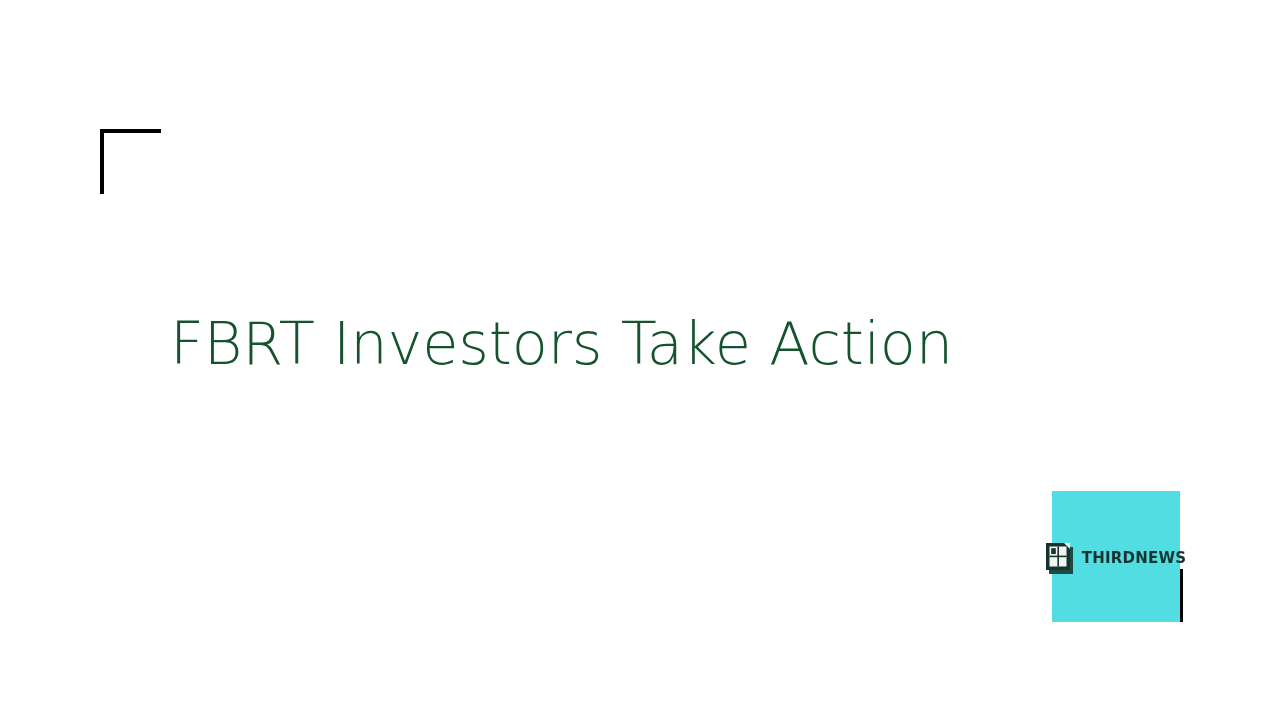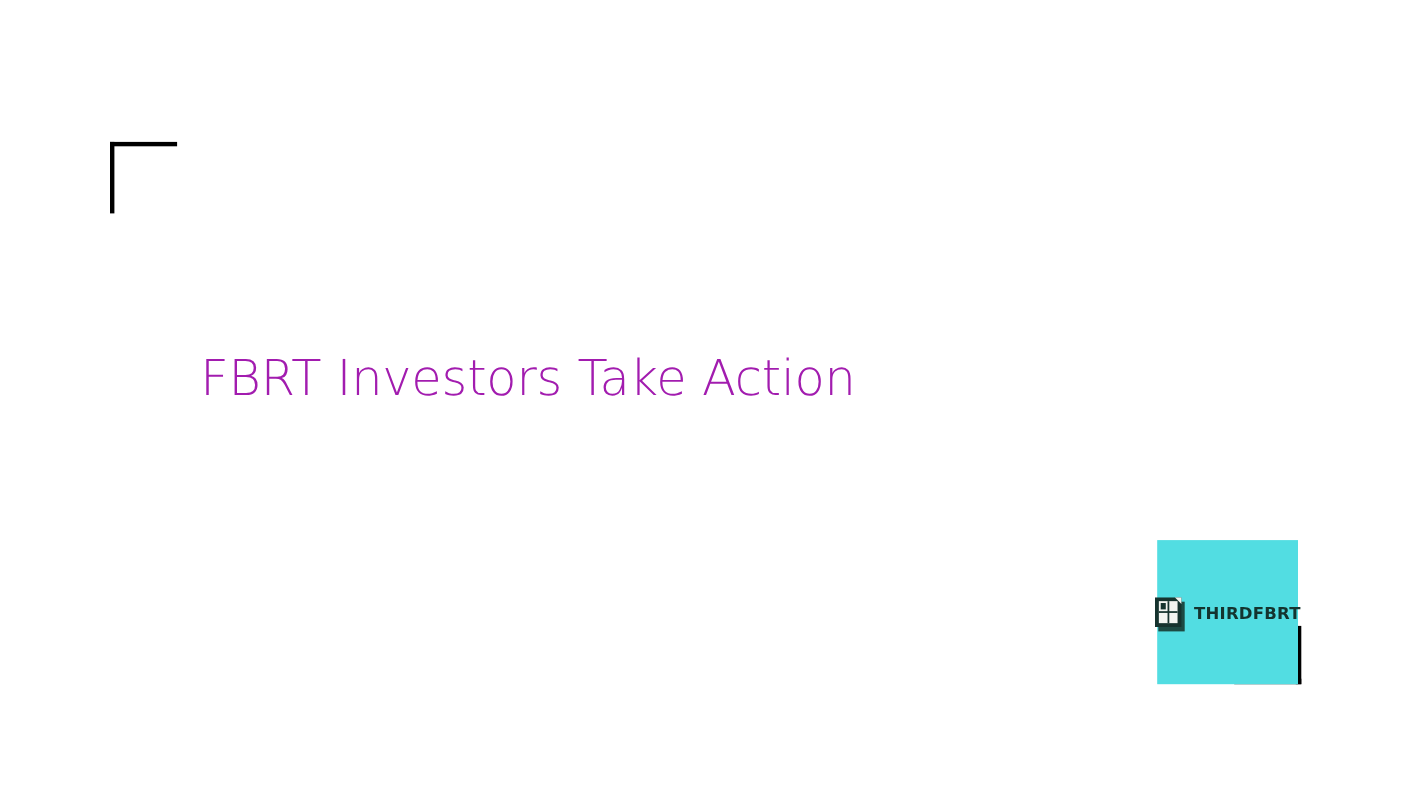--- a/index.html
+++ b/index.html
@@ -37,27 +37,27 @@
   .title-block {
     position: absolute;
     left: 170px;
     top: 296px;
     width: 860px;
     height: 96px;
     display: flex;
     align-items: center;
   }
   .slide-title {
-    margin: 12px;
+    margin: 0;
     font-family: "DejaVu Sans", "Liberation Sans", sans-serif;
     font-weight: 100;
-    font-size: 45px;
+    font-size: 59px;
     line-height: 1.12;
     letter-spacing: -0.2px;
-    color: #a21caf;
+    color: #14532d;
     white-space: nowrap;
     -webkit-font-smoothing: antialiased;
   }
 
   
   .logo-lockup {
     position: absolute;
     left: 1052px;
     top: 491px;
     width: 131px;
@@ -148,20 +148,20 @@
 
             <rect x="11.4" y="3.5" width="1.6" height="20" fill="#16332e"></rect>
             <rect x="3.5" y="12.6" width="17" height="1.6" fill="#16332e"></rect>
 
             <rect x="5.2" y="5.2" width="4.6" height="5.8" fill="#16332e"></rect>
           </svg>
         </span>
 
         <span class="logo-wordmark">
           <span>THIRD</span>
-          <span>FBRT</span>
+          <span>NEWS</span>
         </span>
 
       </div>
     </div>
   </div>
 
 </div>
 
 </body></html>

